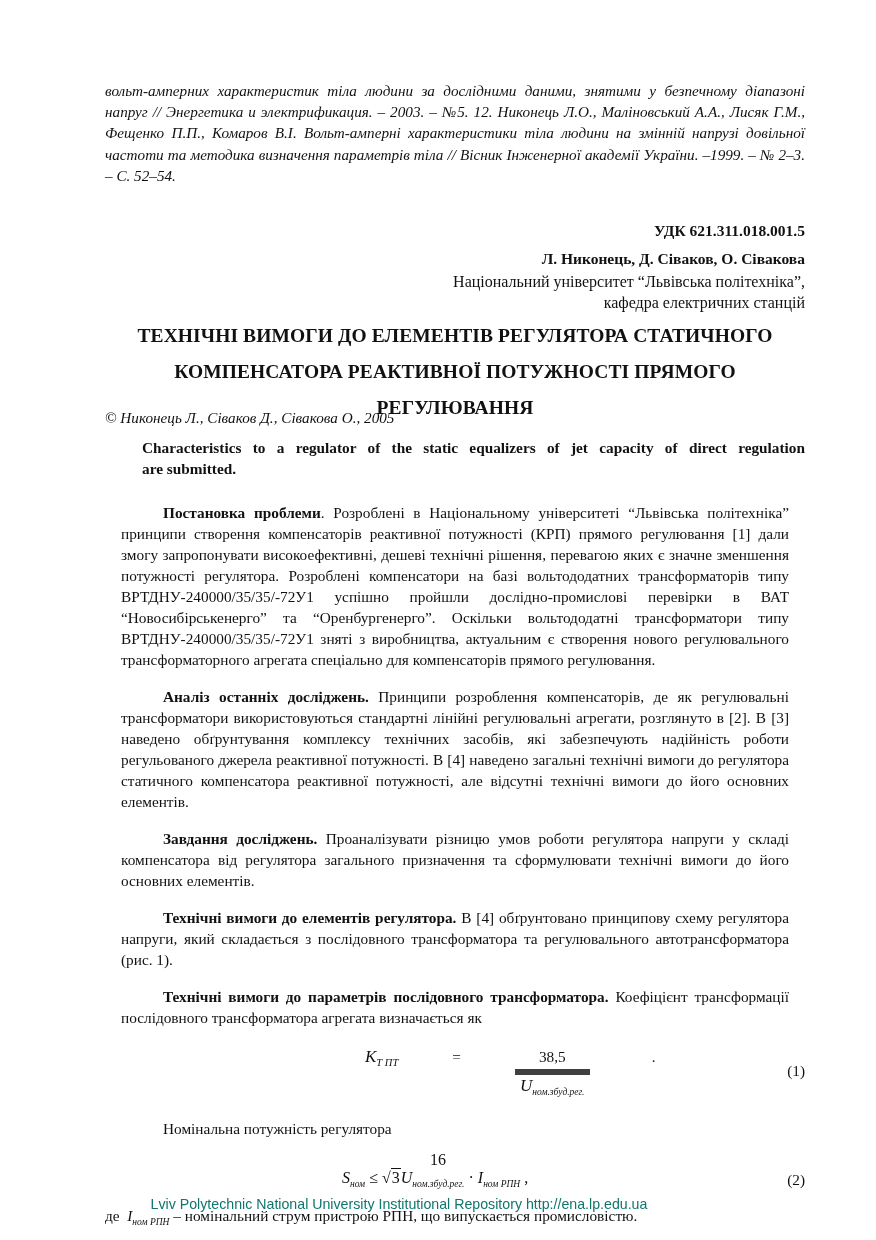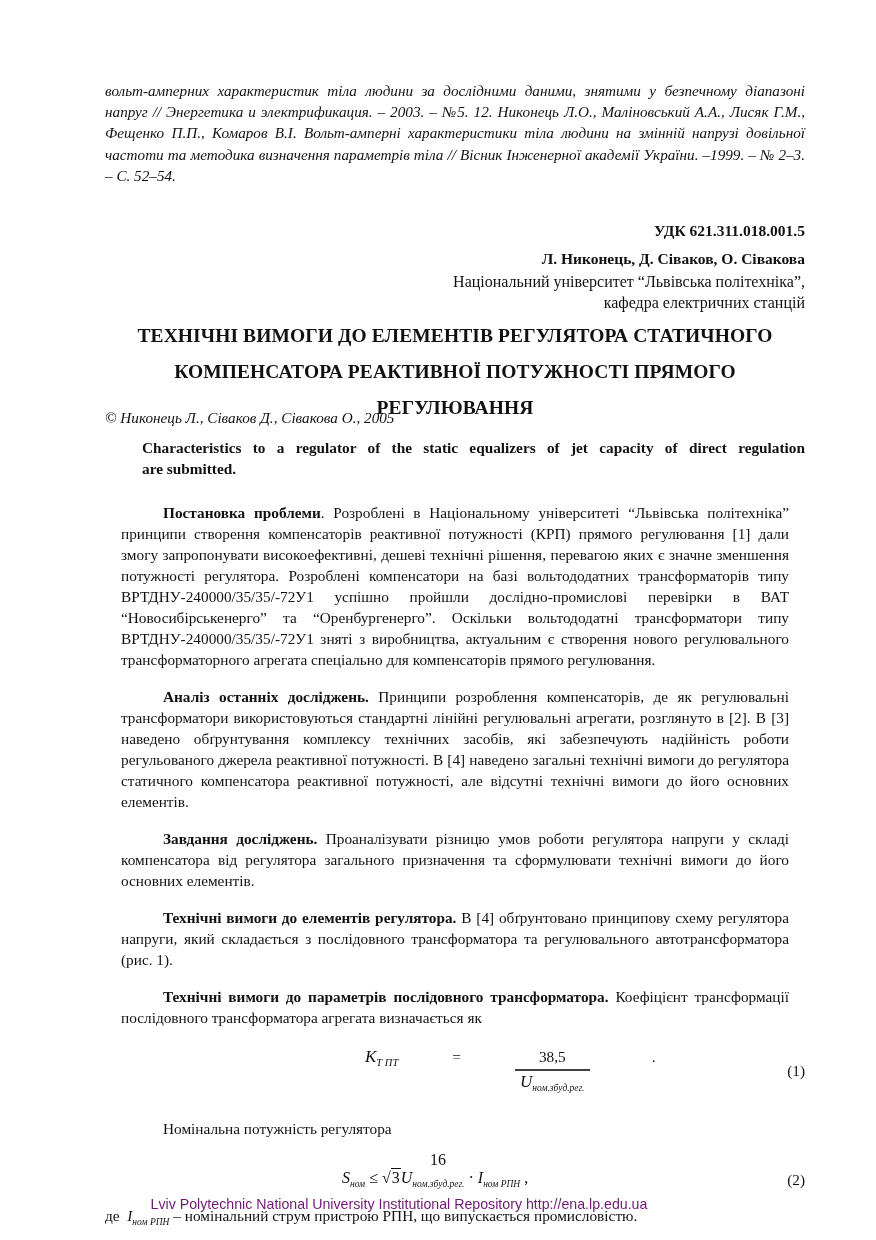--- a/index.html
+++ b/index.html
@@ -20,36 +20,36 @@
   .body { position: absolute; top: 486px; left: 0; width: 700px; font-size: 15.3px; line-height: 21px; }
   .para { text-align: justify; text-indent: 42px; margin: 16px; }
   .para b { font-weight: bold; }
   .eq { position: relative; height: 58px; }
   .eq .num { position: absolute; right: 0; top: 16px; }
   .frac { position: absolute; left: 260px; top: 2px; display: flex; align-items: flex-start; font-style: italic; gap: 48px; }
   .frac .lhs { font-size: 17px; }
   .frac .lhs sub { font-size: 10.5px; }
   .frac .eqs { font-style: normal; margin: 0 6px; }
   .frac .fr { display: inline-flex; flex-direction: column; align-items: center; }
-  .frac .fr .n { font-style: normal; padding: 0 24px 2px; border-bottom: 2px solid #404040; }
+  .frac .fr .n { font-style: normal; padding: 0 24px 2px; border-bottom: 6px solid #404040; }
   .frac .fr .d { font-size: 17px; }
   .frac .fr .d sub { font-size: 9.5px; }
   .frac .dot { margin-left: 14px; font-style: normal; }
   .eq2 { position: relative; height: 50px; }
   .eq2 .num { position: absolute; right: 0; top: 14px; }
   .eq2 .expr { position: absolute; left: 237px; top: 12px; font-style: italic; font-size: 16px; }
   .eq2 .expr sub { font-size: 9.5px; }
   .eq2 .expr .n { font-style: normal; }
   .sqrt { font-style: normal; }
   .sqrt span { border-top: 1px solid #111; padding: 0 1px; }
   .where { text-indent: 0; margin: 0; }
   .where i sub { font-size: 9.5px; }
   .pagenum { position: absolute; top: 1151px; left: 0; width: 876px; text-align: center; font-size: 16px; }
   .footer { position: absolute; top: 1196px; left: 0; width: 798px; text-align: center;
-            font-family: "Liberation Sans", sans-serif; font-size: 14.2px; color: #701a75; }
+            font-family: "Liberation Sans", sans-serif; font-size: 14.2px; color: #0f766e; }
 </style>
 </head>
 <body>
 
 <div class="page">
   <div class="refs">вольт-амперних характеристик тіла людини за дослідними даними, знятими у безпечному діапазоні напруг // Энергетика и электрификация. – 2003. – №5. 12. Никонець Л.О., Маліновський А.А., Лисяк Г.М., Фещенко П.П., Комаров В.І. Вольт-амперні характеристики тіла людини на змінній напрузі довільної частоти та методика визначення параметрів тіла // Вісник Інженерної академії України. –1999. – № 2–3. – С. 52–54.</div>
 
   <div class="udk">УДК 621.311.018.001.5</div>
   <div class="authors">Л. Никонець, Д. Сіваков, О. Сівакова</div>
   <div class="affil">

